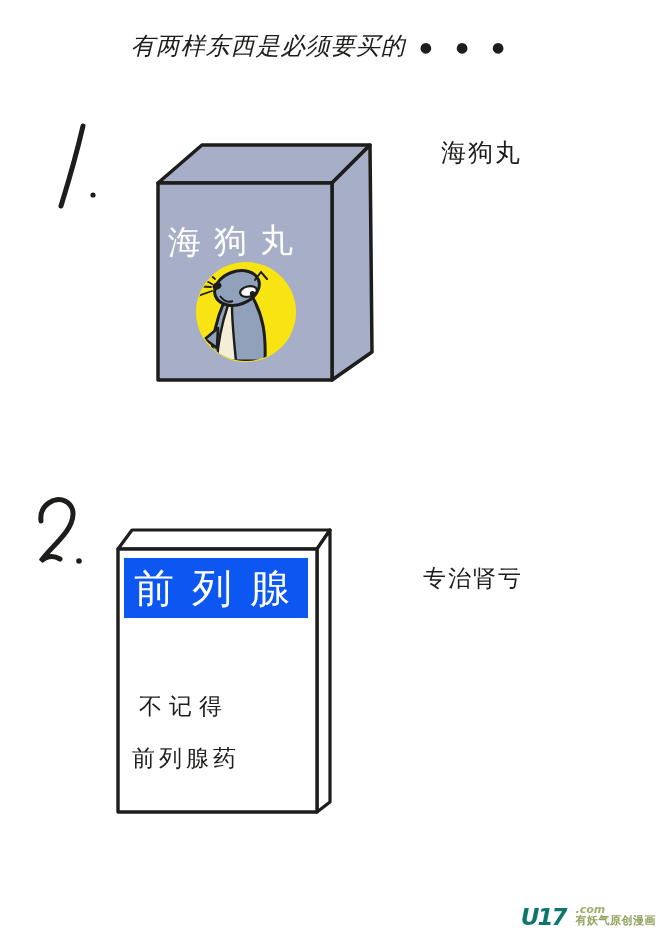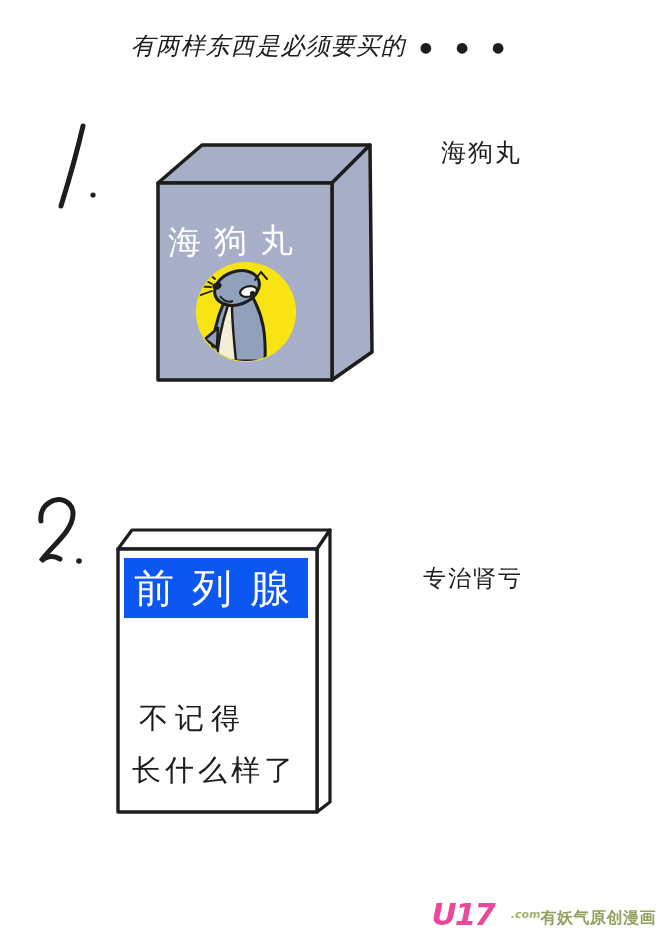--- a/index.html
+++ b/index.html
@@ -20,38 +20,38 @@
     color:#ffffff;font-size:33px;letter-spacing:13px;white-space:nowrap;
     transform:rotate(-1deg);
   }
   .banner{
     position:absolute;left:124px;top:558px;width:184px;height:60px;
     background:#0c56f1;display:flex;align-items:center;justify-content:flex-end;
   }
   .banner-label{
     color:#ffffff;font-size:40px;letter-spacing:18px;margin-left:14px;white-space:nowrap;
   }
-  .box2-note{position:absolute;font-size:29px;white-space:nowrap;margin-top:8px;}
+  .box2-note{position:absolute;font-size:23px;white-space:nowrap;}
   .box2-note.line1{left:139px;top:691px;letter-spacing:7px;}
   .box2-note.line2{left:132px;top:743px;letter-spacing:4px;}
   
   .side-note{position:absolute;font-size:23px;letter-spacing:2px;white-space:nowrap;}
   .note-1-name{left:441px;top:136px;font-size:25px;}
   .note-1-desc{left:424px;top:233px;}
   .note-2-name{left:423px;top:563px;}
   .note-2-desc{left:379px;top:668px;}
   
   .logo{position:absolute;right:3px;bottom:6px;display:flex;align-items:flex-end;}
   .logo-brand{
-    color:#ec4899;font-size:31px;font-weight:bold;font-style:italic;
+    color:#0f766e;font-size:23px;font-weight:bold;font-style:italic;
     letter-spacing:-2px;line-height:0.82;
   }
-  .logo-right{display:flex;flex-direction:row;align-items:flex-start;margin-left:17px;}
+  .logo-right{display:flex;flex-direction:column;align-items:flex-start;margin-left:10px;}
   .logo-tld{color:#9db16c;font-size:11px;font-weight:bold;font-style:italic;line-height:1;}
-  .logo-tagline{color:#8fa35c;font-size:16px;font-weight:bold;line-height:1.1;letter-spacing:0.5px;}
+  .logo-tagline{color:#8fa35c;font-size:11px;font-weight:bold;line-height:1.1;letter-spacing:0.5px;}
 </style>
 </head>
 <body>
 
 <div class="canvas">
 
   <div class="title-row">
     <span class="title-text">有两样东西是必须要买的</span>
     <span class="title-dots">●●●</span>
   </div>
@@ -120,21 +120,21 @@
     <polygon points="28,49 227,49 240,30 42,30" fill="#ffffff" stroke="#1d1d1b" stroke-width="3.2" stroke-linejoin="round"></polygon>
 
     <polygon points="227,49 240,30 240,302 227,312" fill="#ffffff" stroke="#1d1d1b" stroke-width="3.2" stroke-linejoin="round"></polygon>
 
     <rect x="28" y="49" width="199" height="263" fill="#ffffff" stroke="#1d1d1b" stroke-width="3.4" stroke-linejoin="round"></rect>
   </svg>
   <div class="banner">
     <span class="banner-label">前列腺</span>
   </div>
   <div class="box2-note line1">不记得</div>
-  <div class="box2-note line2">长什么样了</div>
+  <div class="box2-note line2">前列腺药</div>
 
   <div class="side-note note-2-name">专治肾亏</div>
 
   <div class="logo">
     <span class="logo-brand">U17</span>
     <span class="logo-right">
       <span class="logo-tld">.com</span>
       <span class="logo-tagline">有妖气原创漫画</span>
     </span>
   </div>

